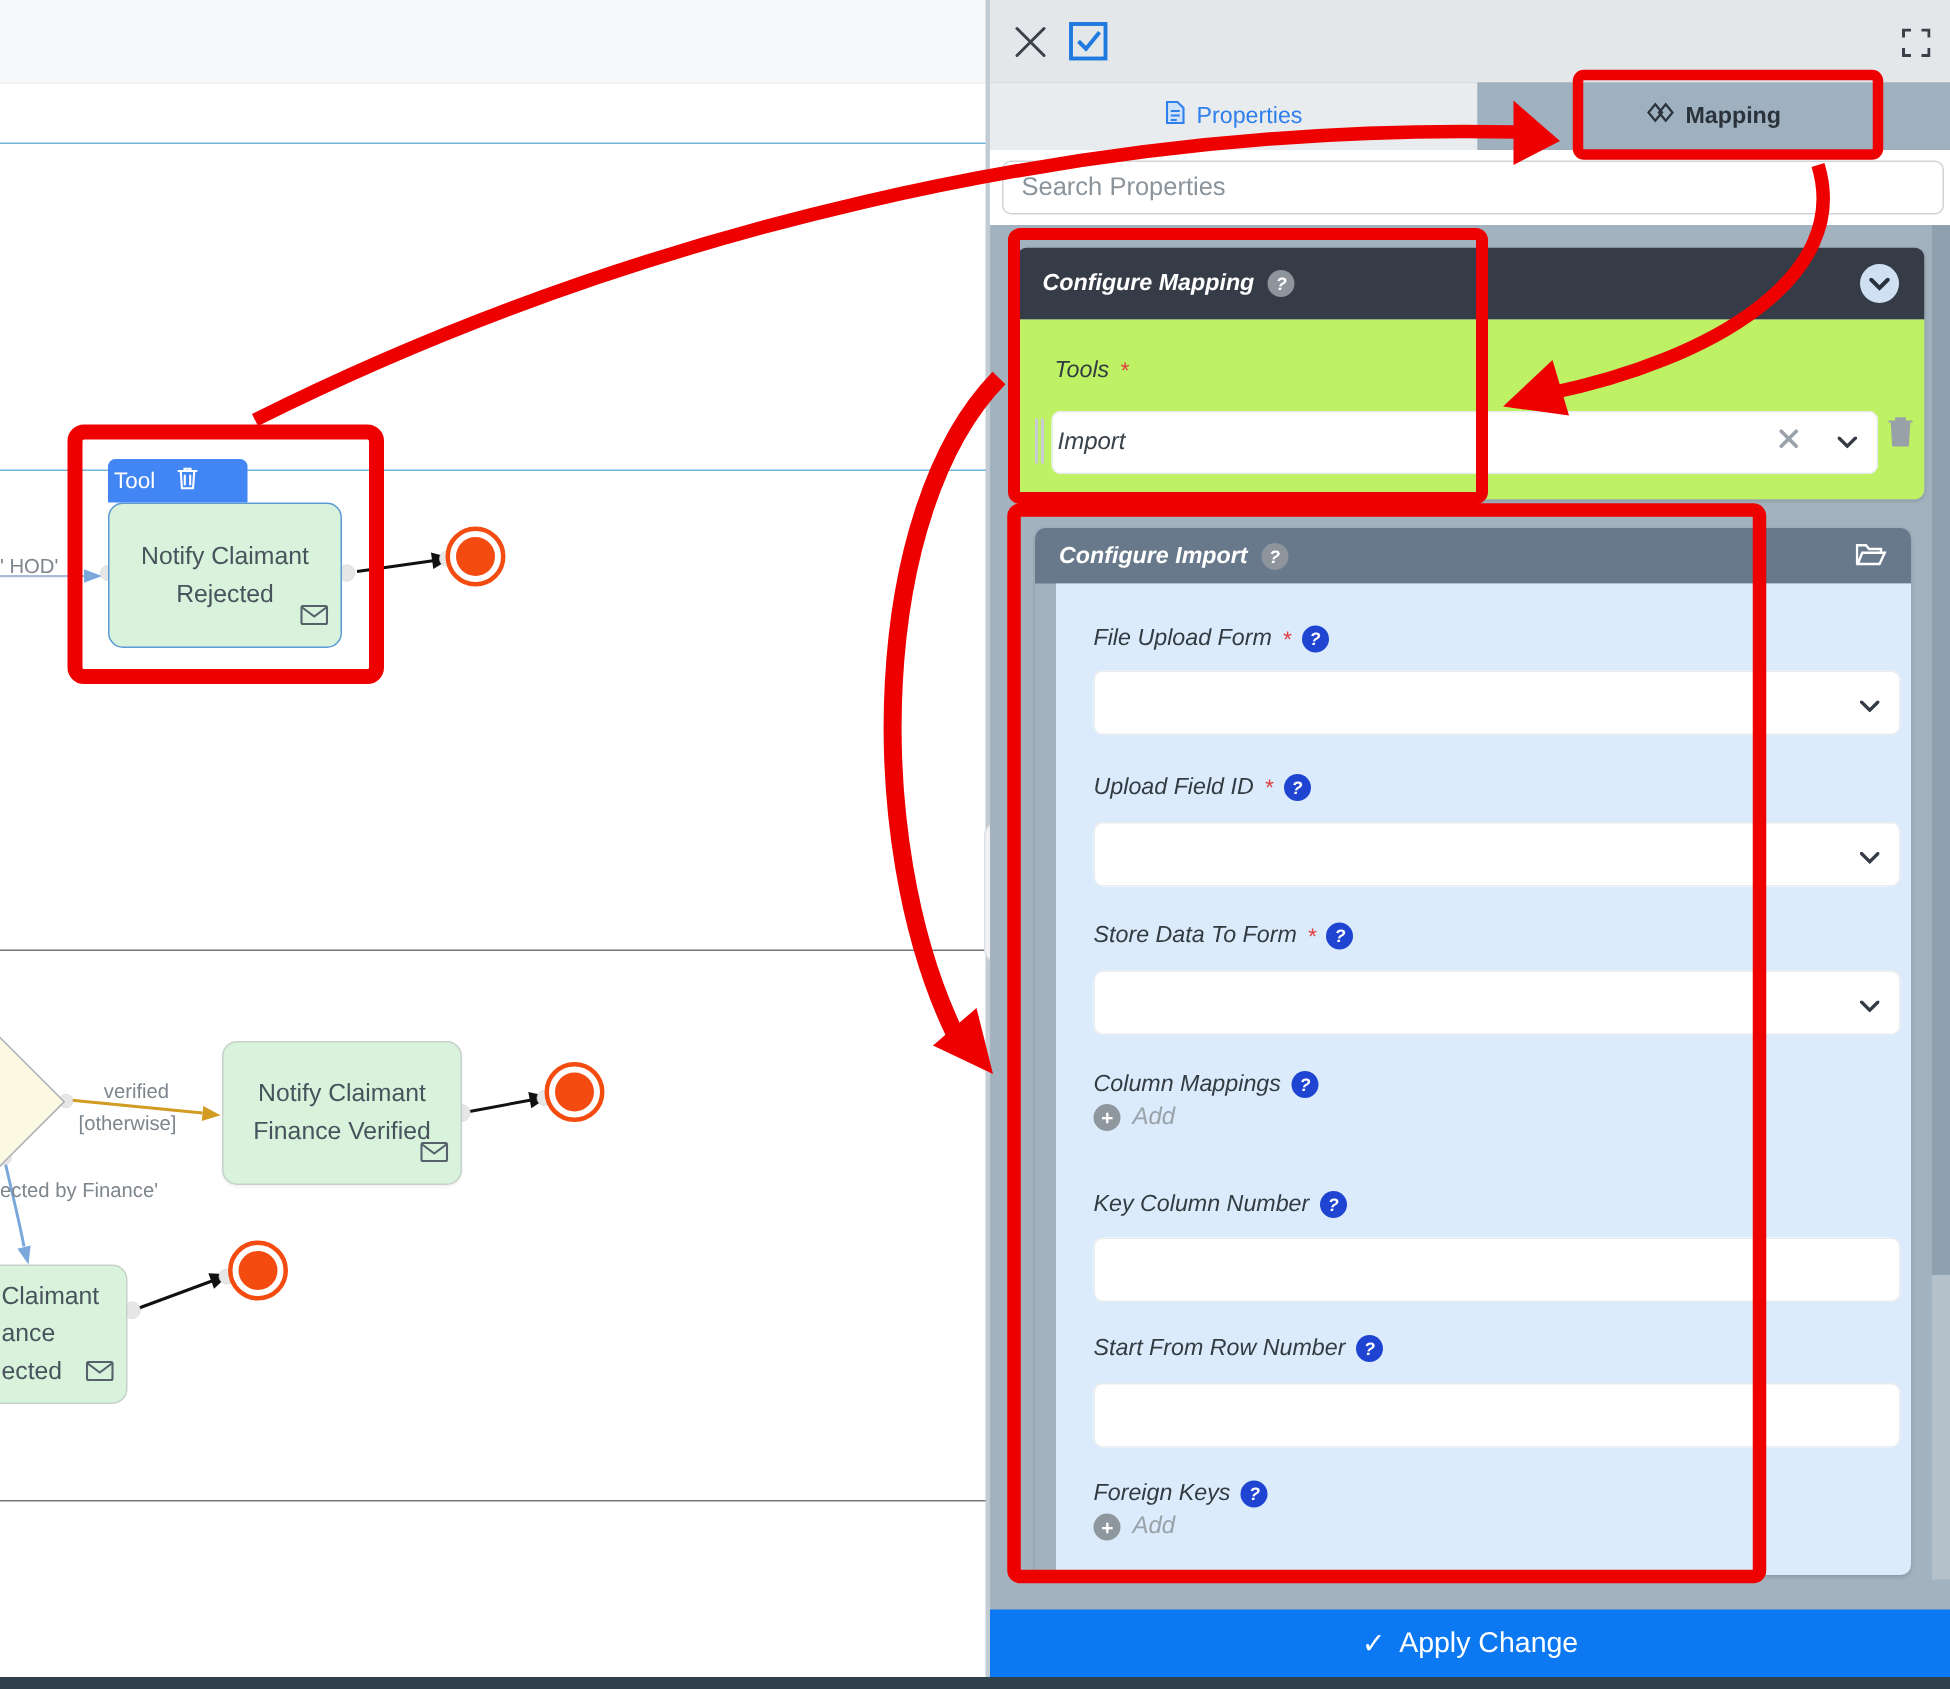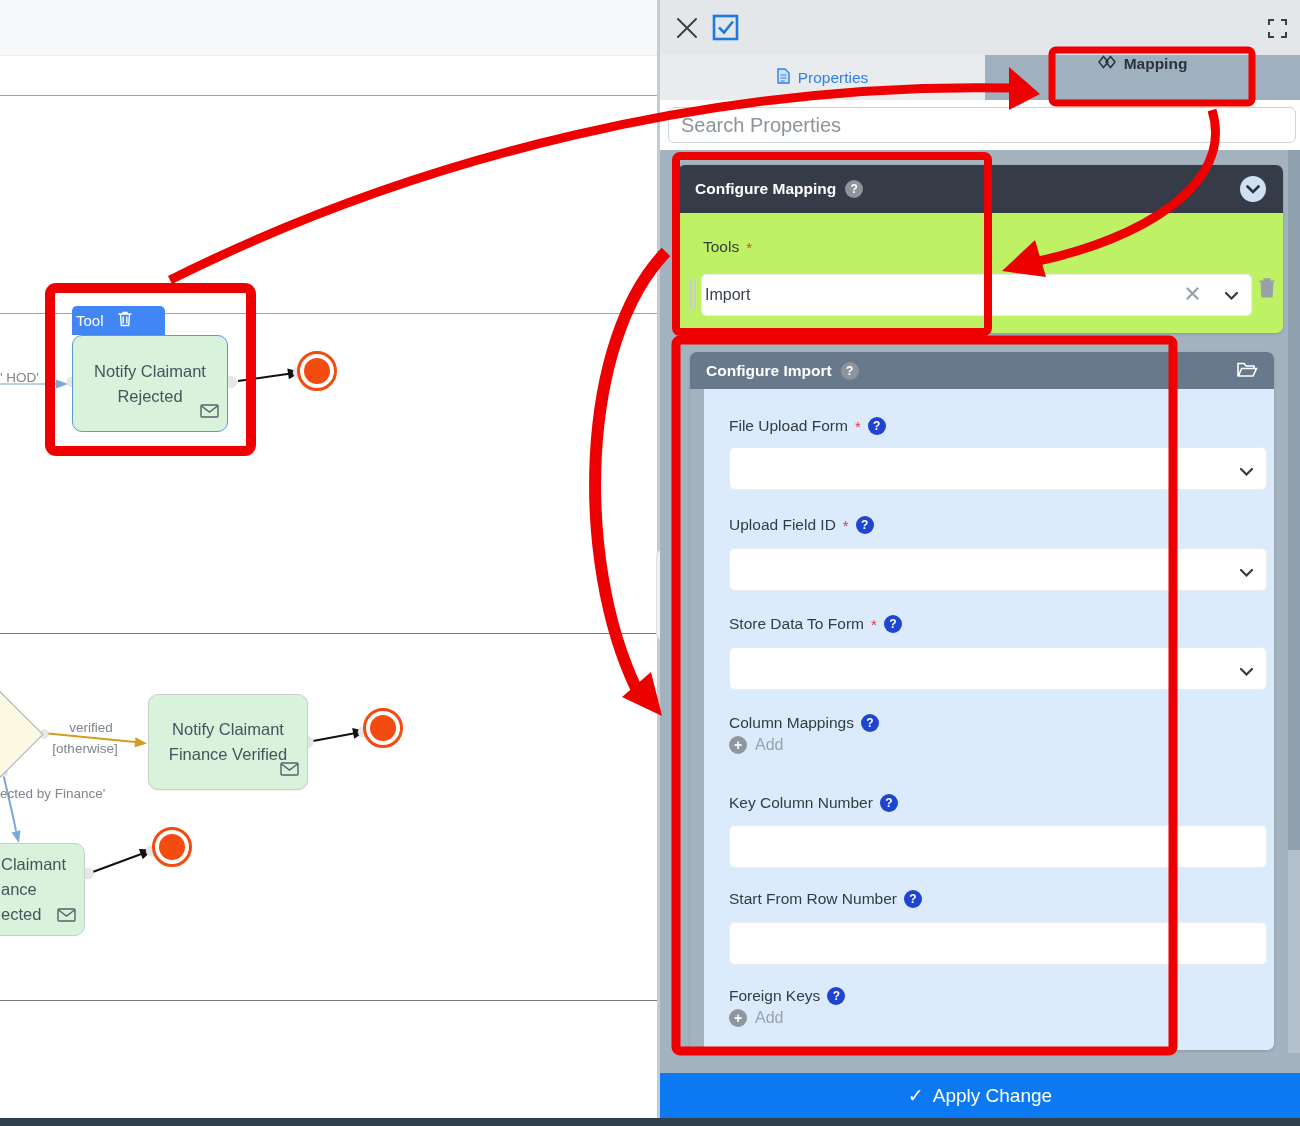--- a/index.html
+++ b/index.html
@@ -25,28 +25,28 @@
   .edge-lbl{color:#7d858d;font-size:13.5px;white-space:nowrap;}
   .resize-handle{left:656px;top:548px;width:18px;height:94px;background:#f2f2f2;border:1px solid #dcdfe2;
       border-radius:9px;box-sizing:border-box;}
   .grip{position:absolute;top:26px;width:2px;height:16px;background:#b9bec3;}
   
   .panel{left:660px;top:0;width:640px;height:1126px;background:#a3b2bf;}
   .panel-header{left:0;top:0;width:640px;height:55px;background:#e4e7e9;}
   .tab-row{left:0;top:55px;width:640px;height:45px;}
   .tab-props{left:0;top:0;width:325px;height:45px;background:#e9ecee;display:flex;align-items:center;
       justify-content:center;gap:8px;color:#2f80ed;font-size:15.5px;}
-  .tab-map{left:325px;top:0;width:315px;height:45px;background:#9fb1bf;display:flex;align-items:flex-start;
+  .tab-map{left:325px;top:0;width:315px;height:45px;background:#9fb1bf;display:flex;align-items:center;
       justify-content:center;gap:8px;color:#2a333c;font-size:15.5px;font-weight:bold;}
   .search-row{left:0;top:100px;width:640px;height:50px;background:#ffffff;}
   .search-input{position:absolute;left:8px;top:7px;width:628px;height:36px;box-sizing:border-box;
-      border:1px solid #cfd4d9;border-radius:6px;padding:0 12px;font-size:20px;color:#444;
+      border:1px solid #cfd4d9;border-radius:6px;padding:0 12px;font-size:17px;color:#444;
       font-family:"Liberation Sans",sans-serif;outline:none;}
   .search-input::placeholder{color:#8b939b;}
-  .card{border-radius:7px;overflow:hidden;box-shadow:0 1px 3px rgba(0,0,0,.15);}
+  .card{border-radius:7px;overflow:hidden;box-shadow:0 1px 3px rgba(0,0,0,.15);font-style:italic;}
   .card1{left:18px;top:165px;width:605px;height:168px;}
   .card1-header{height:48px;background:#353c47;display:flex;align-items:center;gap:9px;
       padding:0 17px;color:#fff;font-size:15.5px;font-weight:bold;position:relative;}
   .card1-body{height:120px;background:#bef264;position:relative;}
   .card2{left:30px;top:352px;width:584px;height:698px;}
   .card2-header{height:37px;background:#68798b;display:flex;align-items:center;gap:9px;
       padding:0 16px;color:#fff;font-size:15.5px;font-weight:bold;position:relative;}
   .card2-body{height:661px;background:#dcebfb;position:relative;margin-left:14px;}
   .fld-label{position:absolute;left:25px;display:flex;align-items:center;gap:7px;
       color:#333b42;font-size:15.5px;}

